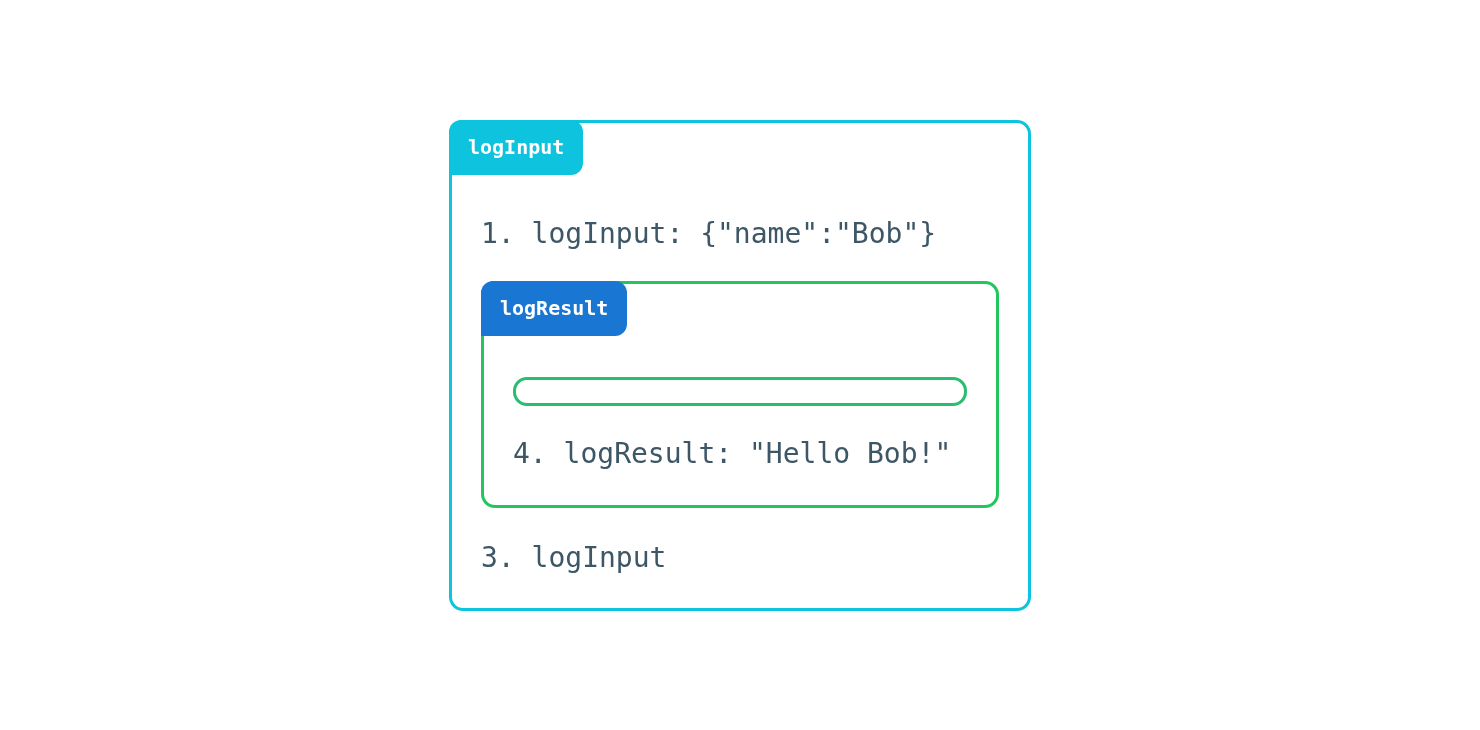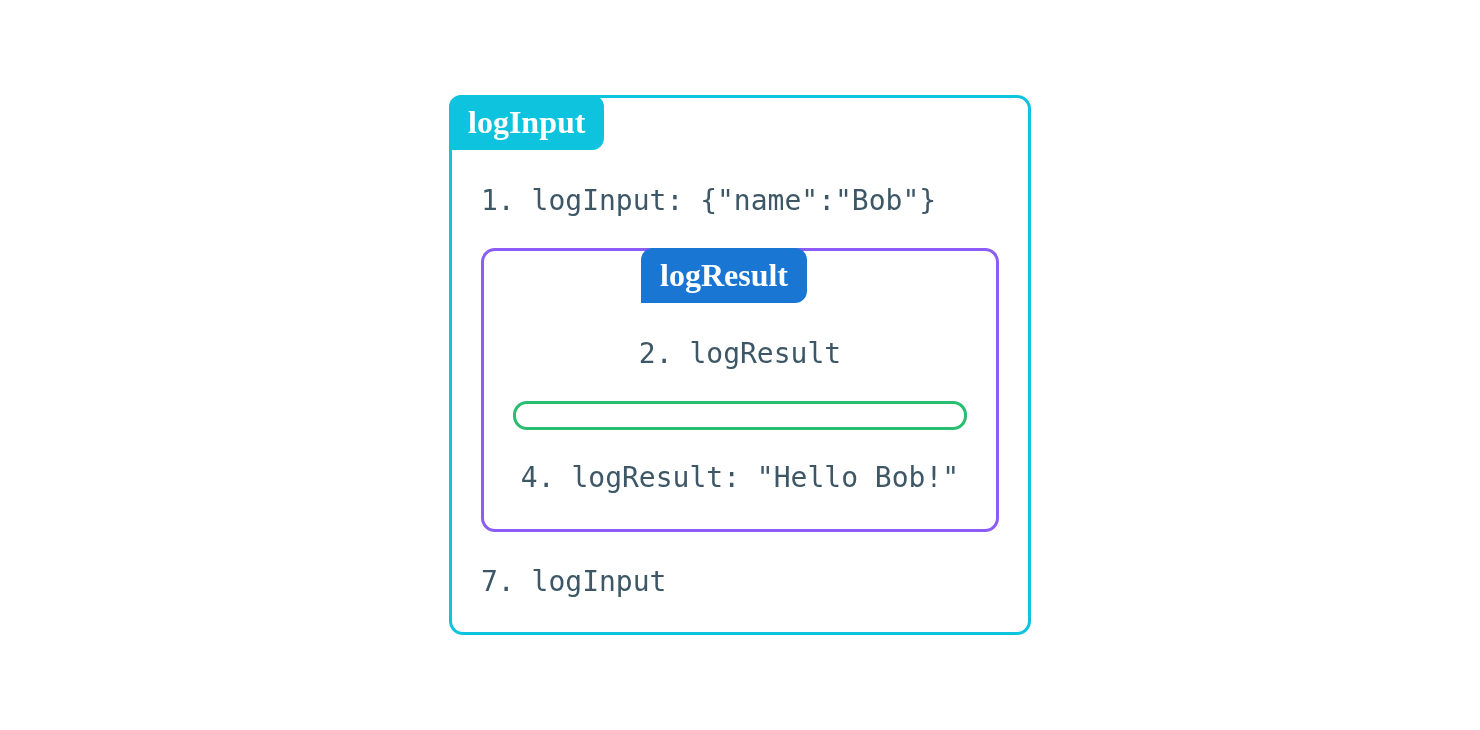--- a/index.html
+++ b/index.html
@@ -22,45 +22,43 @@
     box-sizing: border-box;
     border-radius: 14px;
     background: #ffffff;
   }
   .frame-outer {
     border: 3px solid #0dc3dd;
     width: 582px;
     padding: 0 29px 32px 29px;
   }
   .frame-middle {
-    border: 3px solid #8b5cf6;
+    border: 3px solid #22c55e;
     margin-top: 29px;
     padding: 0 29px 33px 29px;
-    text-align: center;
   }
   .frame-inner {
     border: 3px solid #29bd6f;
     margin-top: 29px;
     padding: 0 29px 23px 29px;
   }
   .tab-row {
     line-height: 0;
   }
   .tab {
     display: inline-block;
-    margin: -3px 0 4px -32px;
+    margin: -3px 0 12px -32px;
     height: 55px;
     line-height: 55px;
     padding: 0 19px;
     border-radius: 12px 12px 12px 0;
     color: #ffffff;
-    font-size: 32px;
+    font-size: 20px;
     font-weight: bold;
     white-space: nowrap;
-    font-family: Liberation Serif, serif;
   }
   .tab-cyan  { background: #0dc3dd; }
   .tab-blue  { background: #1976d2; }
   .tab-green { background: #29bd6f; }
   .step {
     color: #3d5766;
     font-size: 28px;
     line-height: 37px;
     margin-top: 28px;
     white-space: pre;
@@ -75,23 +73,22 @@
   <div class="frame frame-outer">
     <div class="tab-row">
       <span class="tab tab-cyan">logInput</span>
     </div>
     <div class="step">1. logInput: {"name":"Bob"}</div>
 
     <div class="frame frame-middle">
       <div class="tab-row">
         <span class="tab tab-blue">logResult</span>
       </div>
-      <div class="step">2. logResult</div>
 
       <div class="frame frame-inner">
       </div>
 
       <div class="step">4. logResult: "Hello Bob!"</div>
     </div>
 
-    <div class="step">7. logInput</div>
+    <div class="step">3. logInput</div>
   </div>
 </div>
 
 </body></html>

